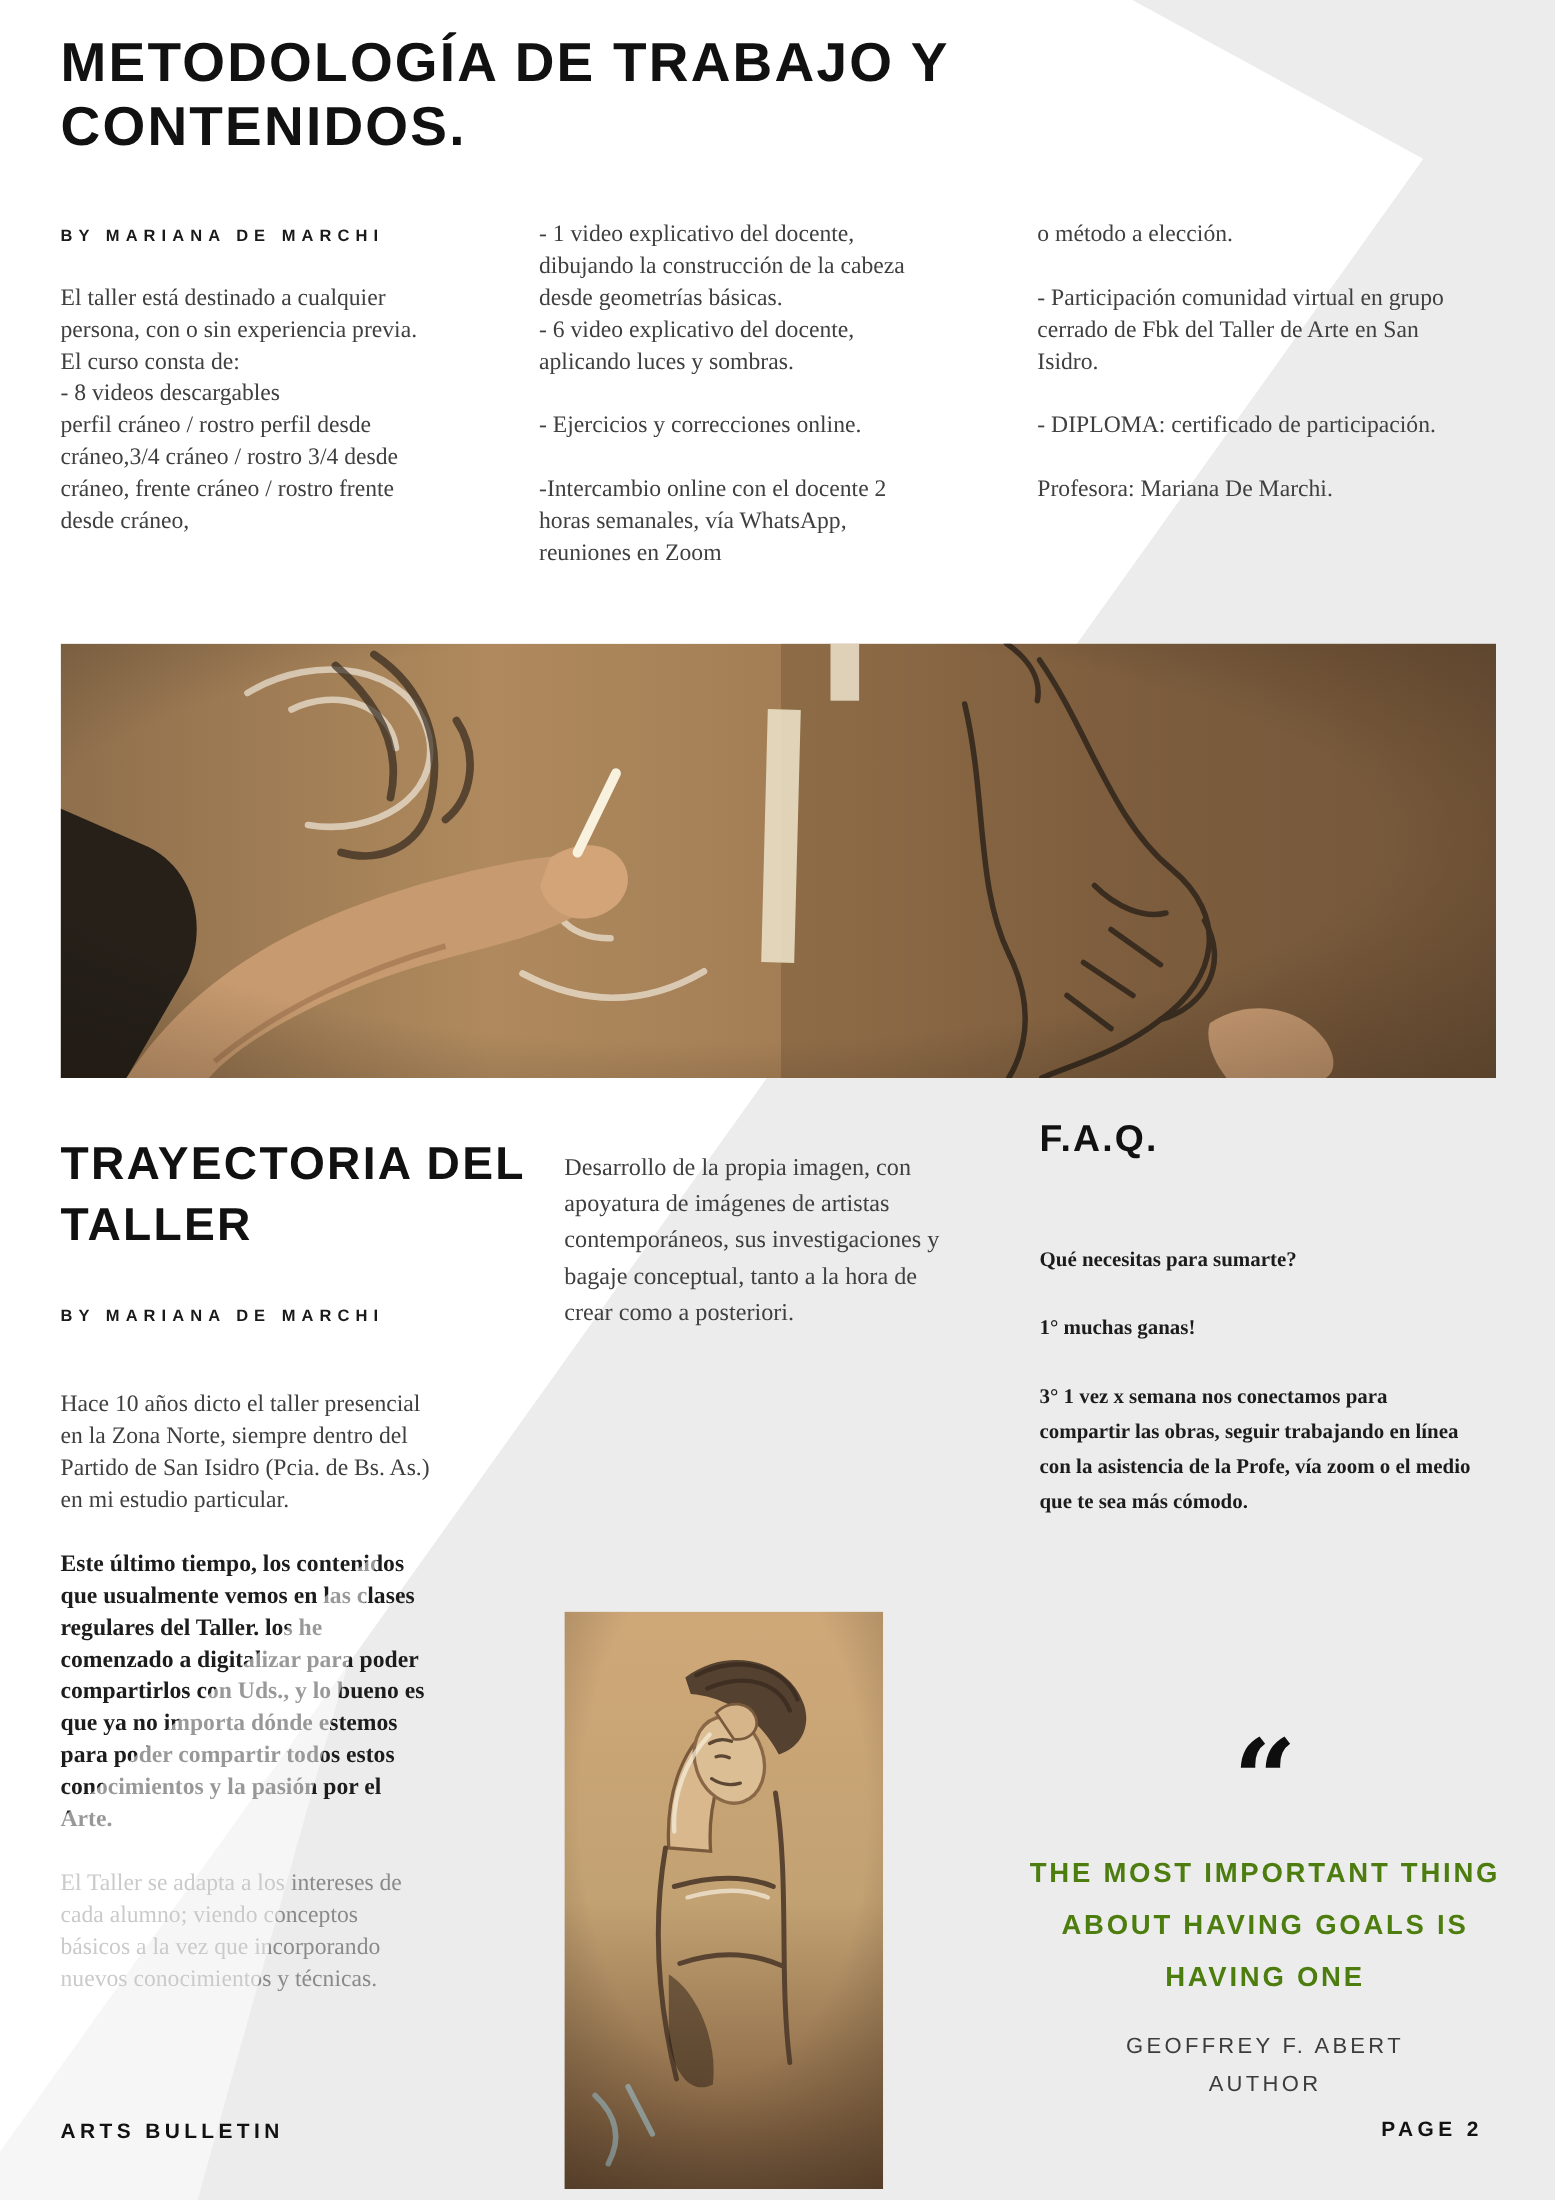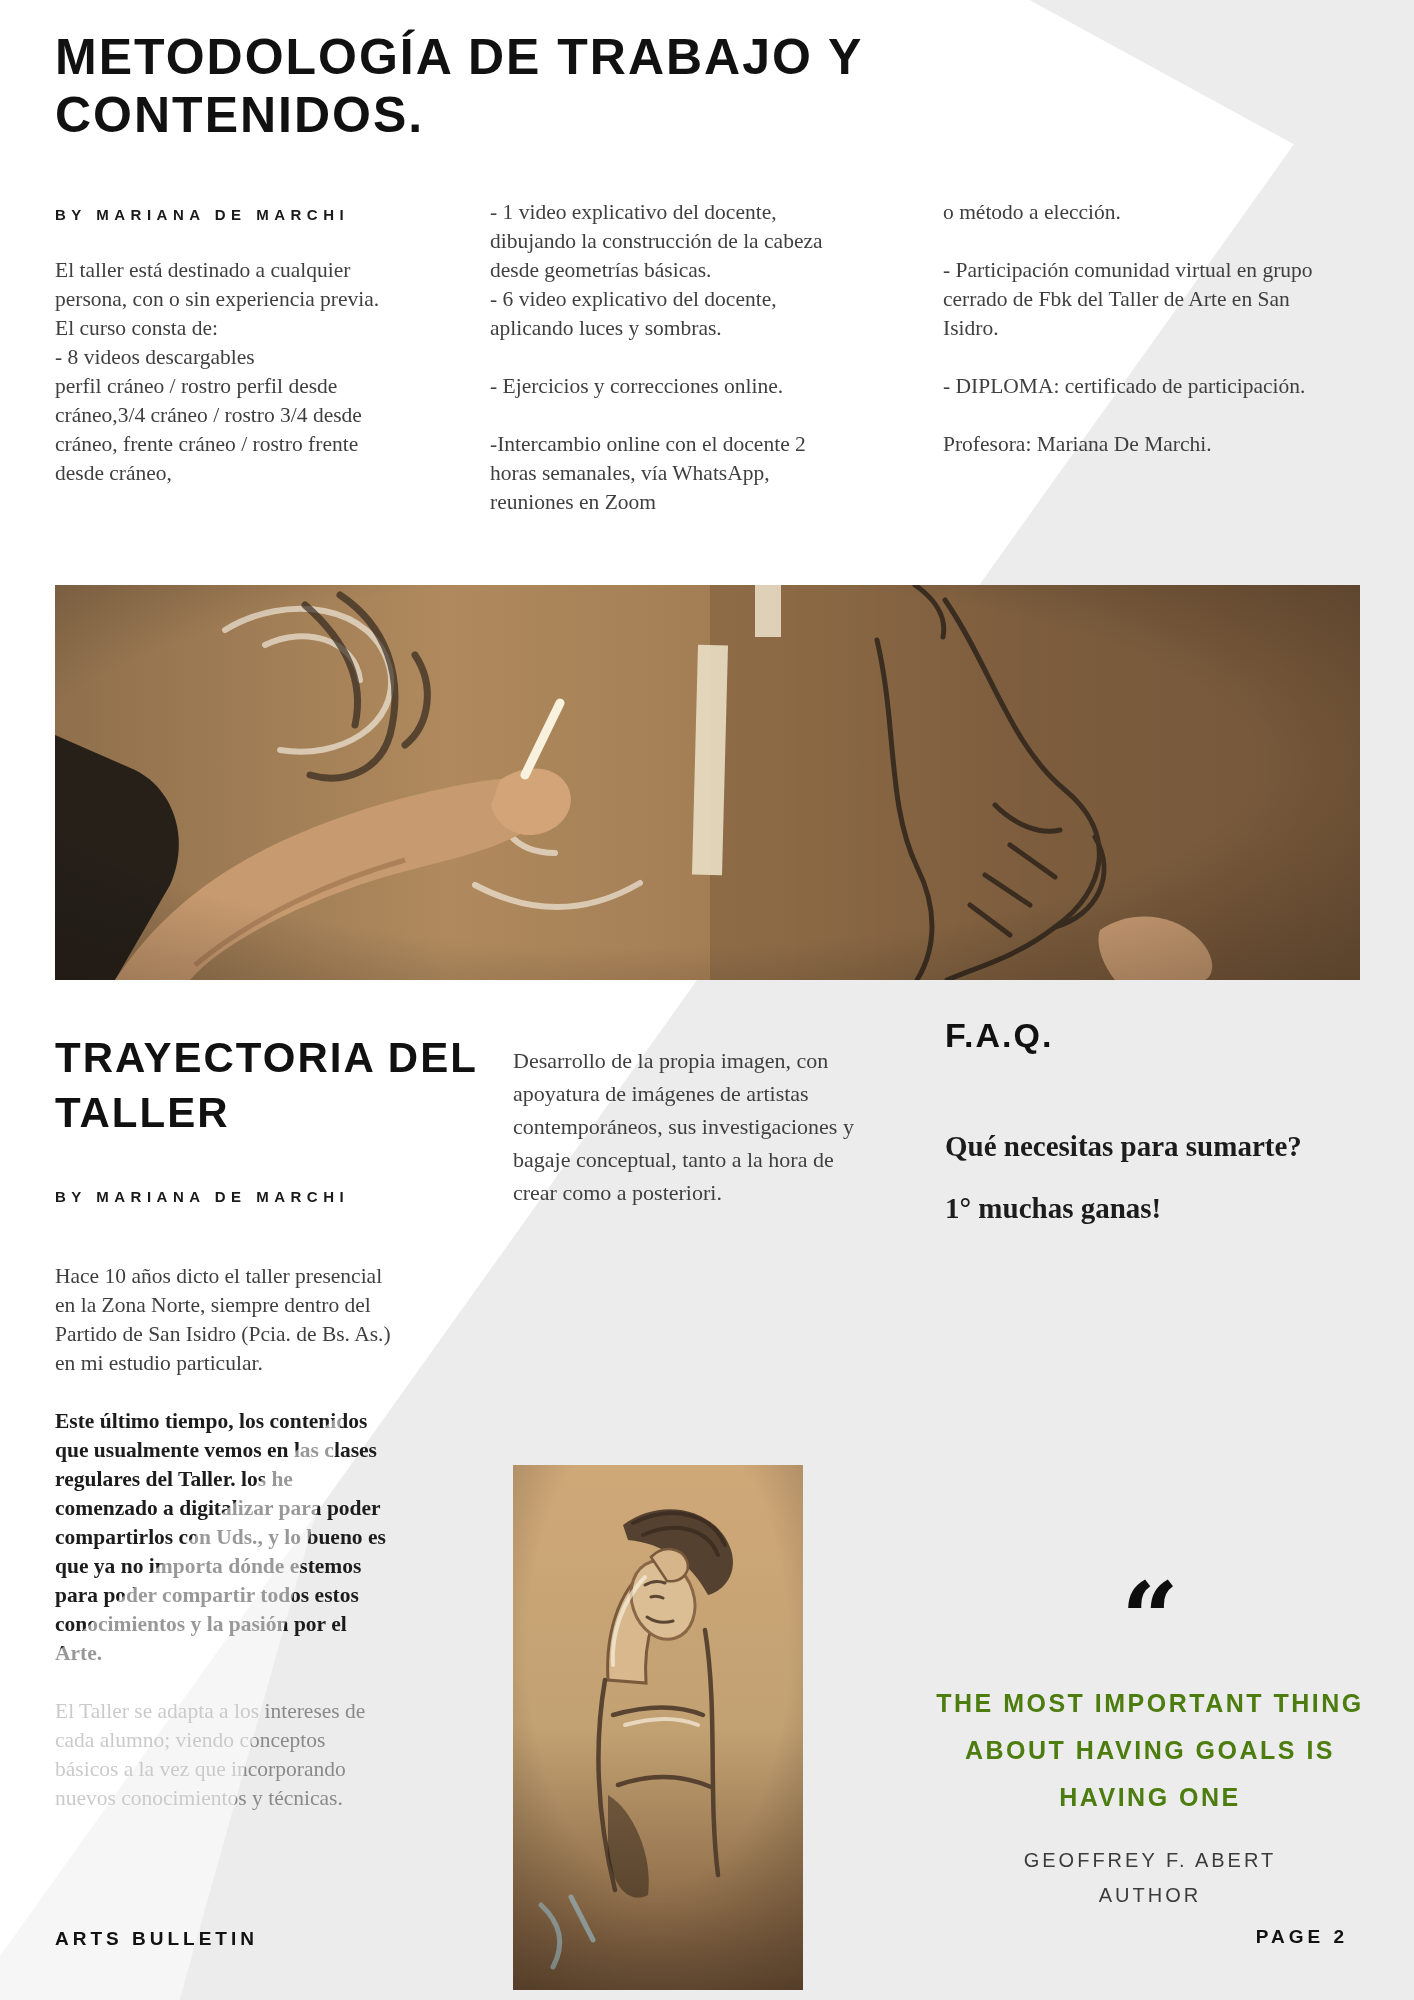--- a/index.html
+++ b/index.html
@@ -22,21 +22,21 @@
   .col p{margin:0 0 29px 0;}
   .col p.tight{margin-bottom:0;}
   .h2{position:absolute;left:55px;top:1030px;width:430px;font-family:"Liberation Sans",sans-serif;
       font-weight:bold;font-size:42px;line-height:55px;letter-spacing:2px;color:#111;}
   .bold-p{font-weight:bold;color:#1c1c1c;}
   .gray-p{color:#8a8a8a;}
   .s2col{line-height:33px;font-size:22px;}
   .s2col p{margin:0 0 33px 0;}
   .faq-title{position:absolute;left:945px;top:1016px;font-family:"Liberation Sans",sans-serif;
       font-weight:bold;font-size:34px;letter-spacing:2px;color:#111;}
-  .faq{position:absolute;left:945px;top:1130px;width:400px;font-size:29px;line-height:32px;
+  .faq{position:absolute;left:945px;top:1130px;width:400px;font-size:19px;line-height:32px;
       font-weight:bold;color:#1c1c1c;}
   .faq p{margin:0 0 30px 0;}
   .quote{position:absolute;left:930px;top:1588px;width:440px;text-align:center;z-index:2;}
   .quote-mark{font-family:"DejaVu Serif",serif;font-weight:bold;font-size:100px;line-height:60px;
       color:#0e0e0e;height:64px;}
   .quote-text{font-family:"Liberation Sans",sans-serif;font-weight:bold;font-size:25px;
       line-height:47px;letter-spacing:2.5px;color:#4d7c0f;margin-top:28px;}
   .quote-author{font-family:"Liberation Sans",sans-serif;font-size:20px;letter-spacing:3px;
       color:#3c3c3c;margin-top:28px;}
   .quote-role{font-family:"Liberation Sans",sans-serif;font-size:20px;letter-spacing:3px;
@@ -198,20 +198,21 @@
           <path d="M58,432 L80,475"></path>
         </g>
         <rect width="290" height="525" fill="url(#vg2)"></rect>
       </svg>
     </div>
 
     <div class="faq-title">F.A.Q.</div>
     <div class="faq">
       <p>Qué necesitas para sumarte?</p>
       <p>1° muchas ganas!</p>
+      <p>3° 1 vez x semana nos conectamos para compartir las obras, seguir trabajando en línea con la asistencia de la Profe, vía zoom o el medio que te sea más cómodo.</p>
     </div>
 
     <div class="quote">
       <div class="quote-mark">“</div>
       <div class="quote-text">THE MOST IMPORTANT THING ABOUT HAVING GOALS IS HAVING ONE</div>
       <div class="quote-author">GEOFFREY F. ABERT</div>
       <div class="quote-role">AUTHOR</div>
     </div>
 
   </div>

